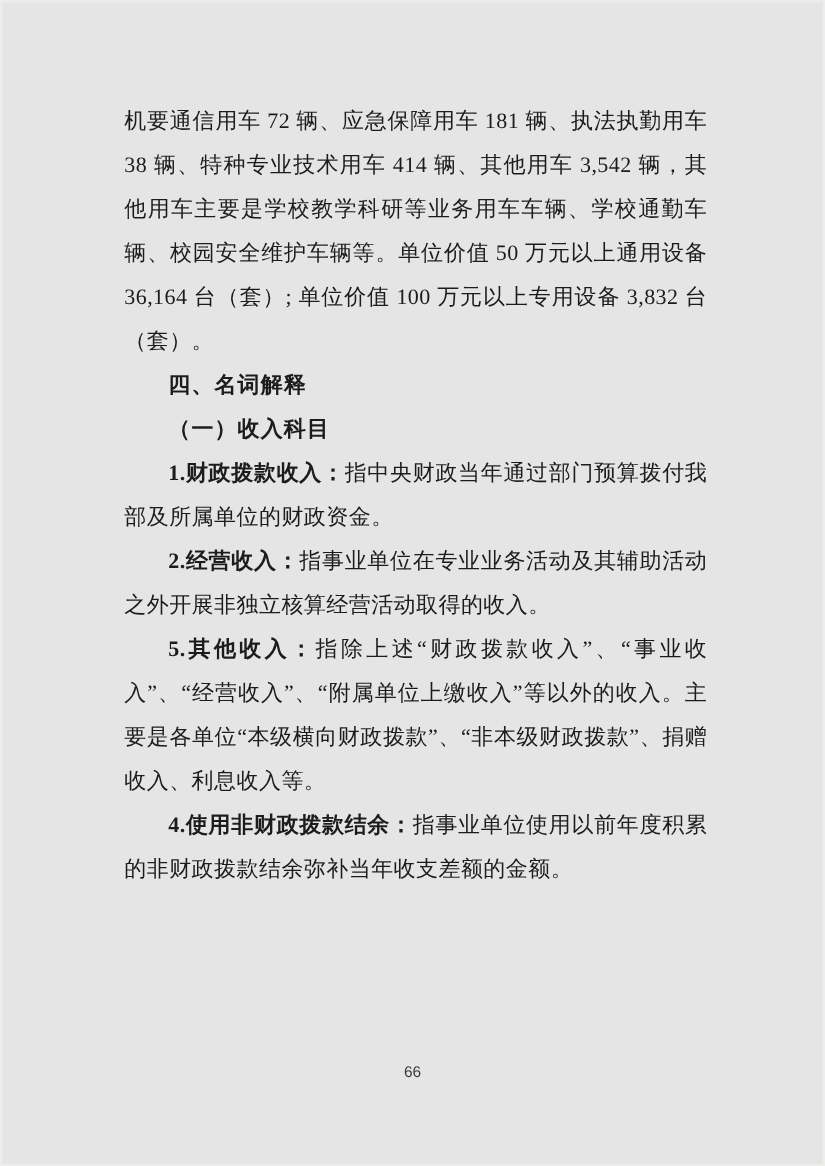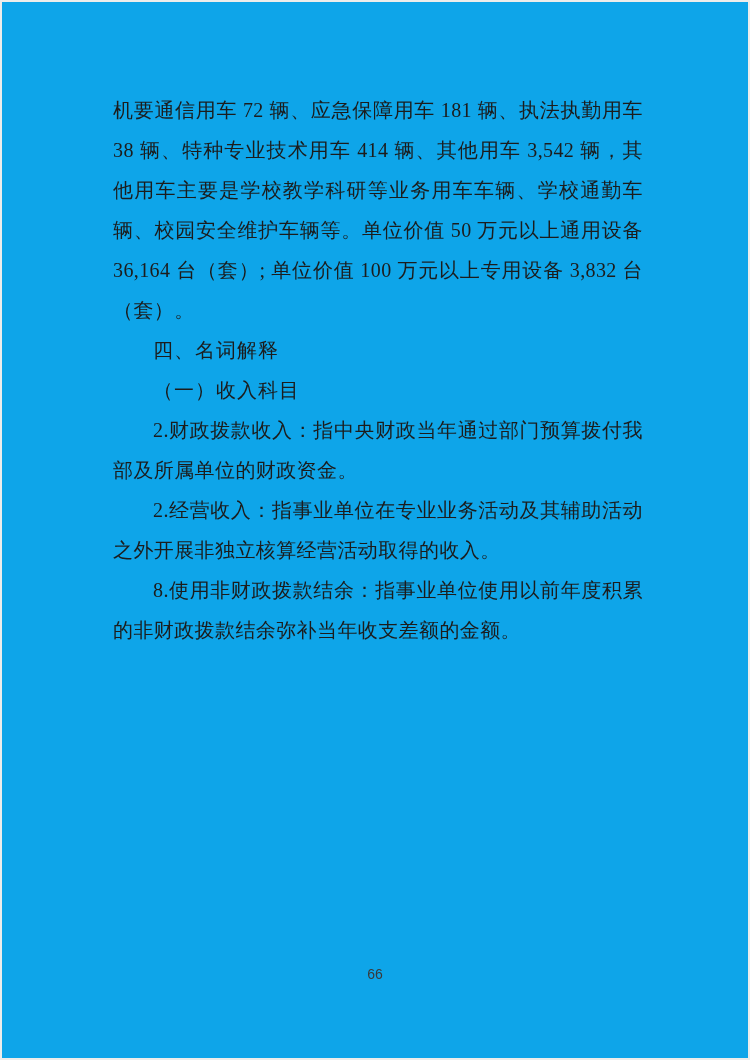--- a/index.html
+++ b/index.html
@@ -4,21 +4,21 @@
 <style>
   html, body {
     margin: 0;
     padding: 0;
     background: #ffffff;
   }
   .page {
     position: relative;
     width: 750px;
     height: 1060px;
-    background: #0ea5e9;
+    background: #e5e5e5;
     box-sizing: border-box;
     border: 2px solid #ededeb;
     overflow: hidden;
     font-family: "Liberation Serif", "DejaVu Serif", serif;
     color: #1c1c1c;
   }
   .content {
     position: absolute;
     top: 88px;
     left: 111px;
@@ -29,21 +29,21 @@
     letter-spacing: 0.4px;
   }
   .para {
     margin: 0;
     text-indent: 2em;
   }
   .para.flush {
     text-indent: 0;
   }
   .lead {
-    font-weight: normal;
+    font-weight: bold;
   }
   .heading-1 .lead {
     font-family: "Liberation Sans", "DejaVu Sans", sans-serif;
     letter-spacing: 1px;
   }
   .heading-2 .lead {
     letter-spacing: 1px;
     margin-top: 23px;
   }
   .page-footer {
@@ -63,25 +63,26 @@
 
 <div class="page">
   <div class="content">
 
     <p class="para flush"><span class="lead"></span><span>机要通信用车 72 辆、应急保障用车 181 辆、执法执勤用车 38 辆、特种专业技术用车 414 辆、其他用车 3,542 辆，其他用车主要是学校教学科研等业务用车车辆、学校通勤车辆、校园安全维护车辆等。单位价值 50 万元以上通用设备 36,164 台（套）; 单位价值 100 万元以上专用设备 3,832 台（套）。</span></p>
 
     <p class="para heading-1"><span class="lead">四、名词解释</span><span></span></p>
 
     <p class="para heading-2"><span class="lead">（一）收入科目</span><span></span></p>
 
-    <p class="para"><span class="lead">2.财政拨款收入：</span><span>指中央财政当年通过部门预算拨付我部及所属单位的财政资金。</span></p>
+    <p class="para"><span class="lead">1.财政拨款收入：</span><span>指中央财政当年通过部门预算拨付我部及所属单位的财政资金。</span></p>
 
 
     <p class="para"><span class="lead">2.经营收入：</span><span>指事业单位在专业业务活动及其辅助活动之外开展非独立核算经营活动取得的收入。</span></p>
 
 
+    <p class="para"><span class="lead">5.其他收入：</span><span>指除上述“财政拨款收入”、“事业收入”、“经营收入”、“附属单位上缴收入”等以外的收入。主要是各单位“本级横向财政拨款”、“非本级财政拨款”、捐赠收入、利息收入等。</span></p>
 
-    <p class="para"><span class="lead">8.使用非财政拨款结余：</span><span>指事业单位使用以前年度积累的非财政拨款结余弥补当年收支差额的金额。</span></p>
+    <p class="para"><span class="lead">4.使用非财政拨款结余：</span><span>指事业单位使用以前年度积累的非财政拨款结余弥补当年收支差额的金额。</span></p>
 
   </div>
 
   <div class="page-footer">66</div>
 </div>
 
 </body></html>

